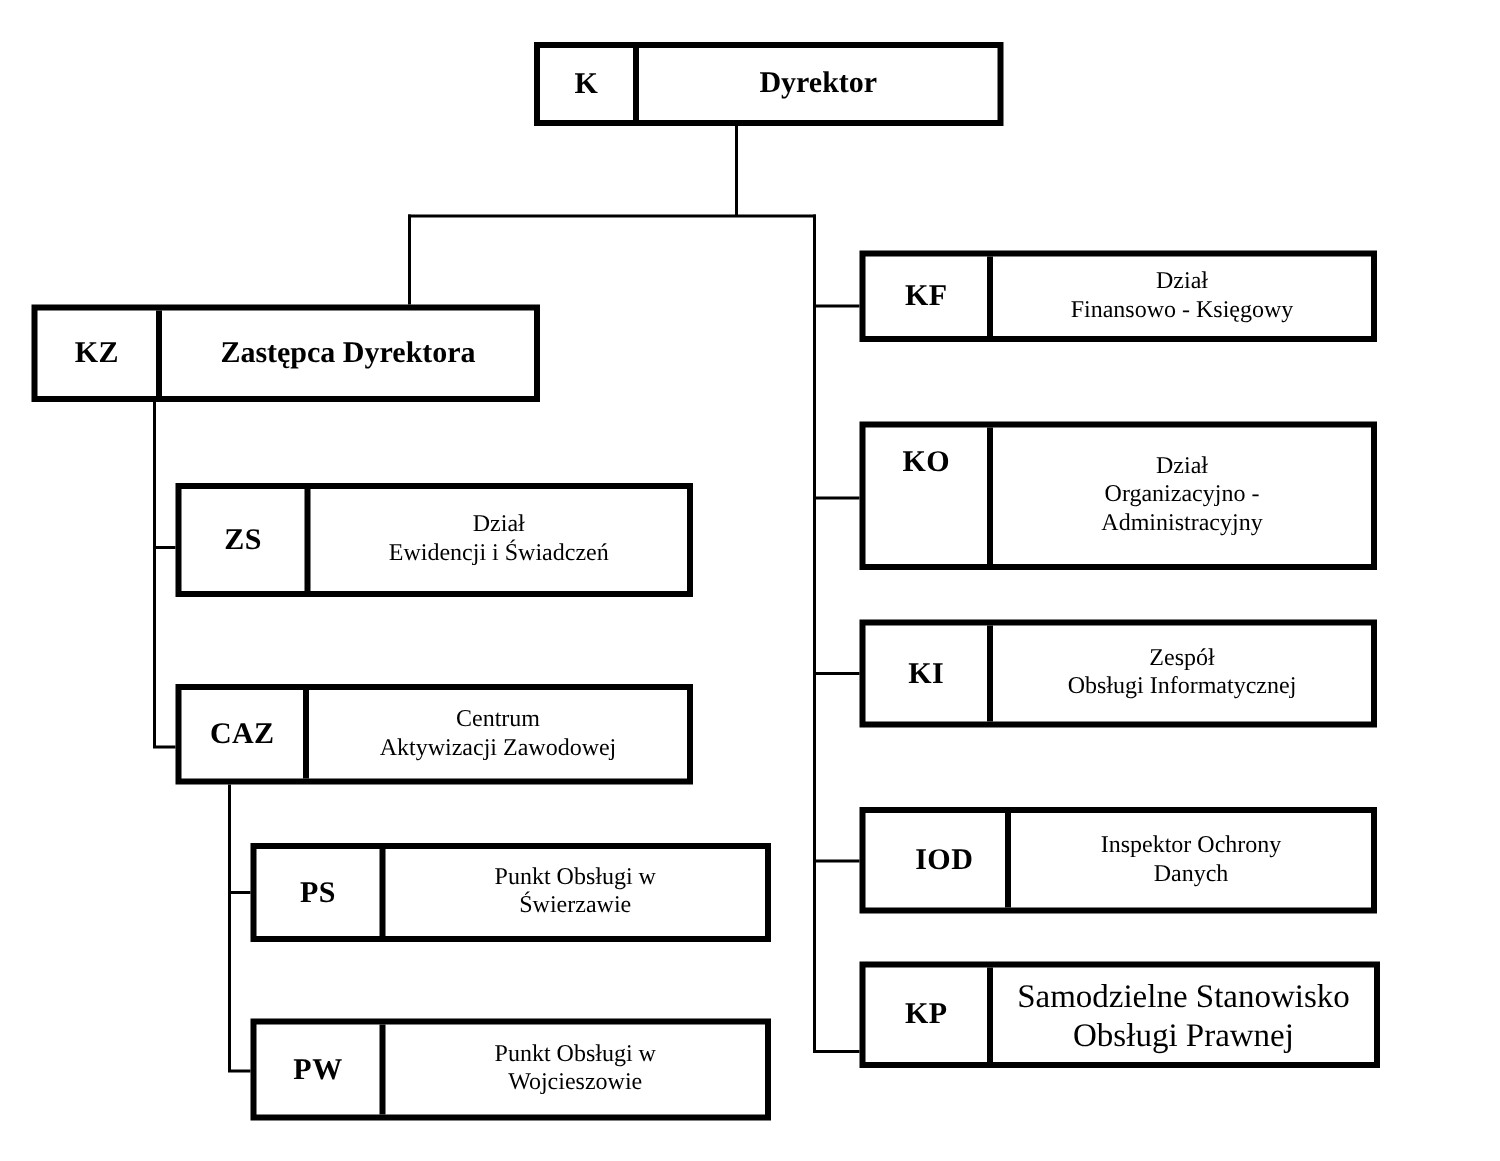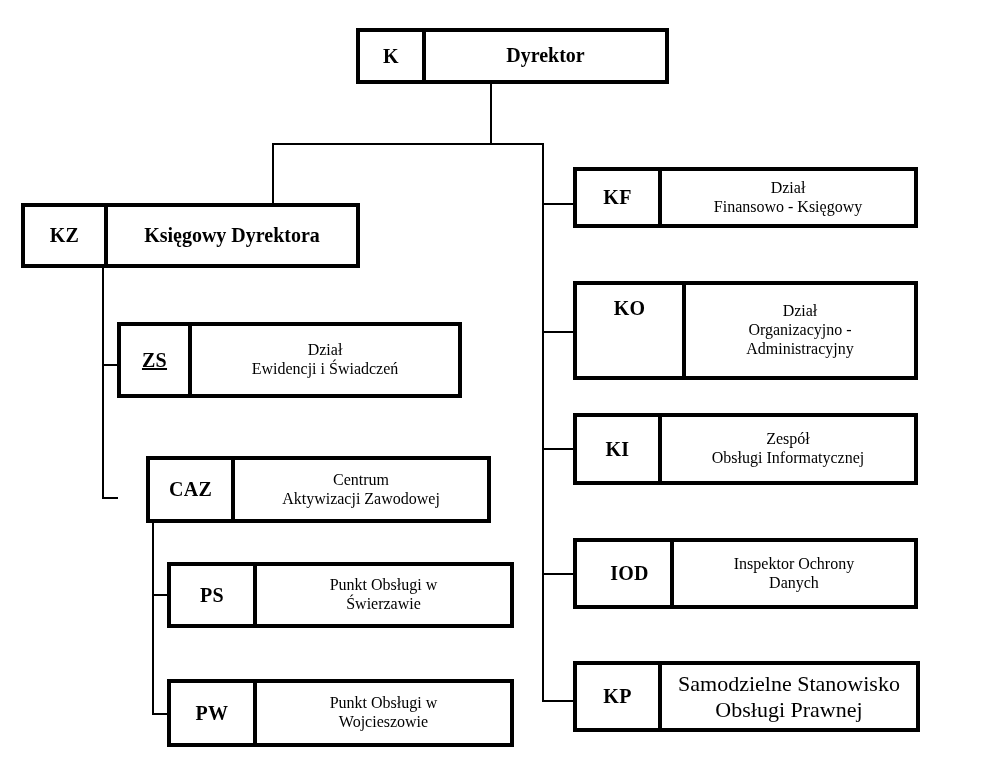--- a/index.html
+++ b/index.html
@@ -96,30 +96,30 @@
   <div class="line h" style="left:152px; top:594px; width:17px;"></div>
   <div class="line h" style="left:152px; top:713px; width:17px;"></div>
 
   <div class="org-box" style="left:356px; top:28px; width:313px; height:56px; border-width:4px;">
     <div class="box-code" style="width:66px; border-right-width:4px;">K</div>
     <div class="box-title bold">Dyrektor</div>
   </div>
 
   <div class="org-box" style="left:21px; top:203px; width:339px; height:65px; border-width:4px;">
     <div class="box-code" style="width:83px; border-right-width:4px;">KZ</div>
-    <div class="box-title bold">Księgowy Dyrektora</div>
+    <div class="box-title bold">Zastępca Dyrektora</div>
   </div>
 
   <div class="org-box" style="left:117px; top:322px; width:345px; height:76px; border-width:4px;">
-    <div class="box-code" style="width:71px; border-right-width:4px;text-decoration:underline;">ZS</div>
+    <div class="box-code" style="width:86px; border-right-width:4px;">ZS</div>
     <div class="box-title">Dział
 Ewidencji i Świadczeń</div>
   </div>
 
-  <div class="org-box" style="left:117px; top:456px; width:345px; height:67px; border-width:4px;margin-left:29px;">
+  <div class="org-box" style="left:117px; top:456px; width:345px; height:67px; border-width:4px;">
     <div class="box-code" style="width:85px; border-right-width:4px;">CAZ</div>
     <div class="box-title">Centrum
 Aktywizacji Zawodowej</div>
   </div>
 
   <div class="org-box" style="left:167px; top:562px; width:347px; height:66px; border-width:4px;">
     <div class="box-code" style="width:86px; border-right-width:4px;">PS</div>
     <div class="box-title">Punkt Obsługi w
 Świerzawie</div>
   </div>
@@ -130,37 +130,37 @@
 Wojcieszowie</div>
   </div>
 
   <div class="org-box" style="left:573px; top:167px; width:345px; height:61px; border-width:4px;">
     <div class="box-code" style="width:85px; border-right-width:4px;">KF</div>
     <div class="box-title">Dział
 Finansowo - Księgowy</div>
   </div>
 
   <div class="org-box" style="left:573px; top:281px; width:345px; height:99px; border-width:4px;">
-    <div class="box-code" style="width:109px; border-right-width:4px; align-items:flex-start; padding-top:12px;">KO</div>
+    <div class="box-code" style="width:85px; border-right-width:4px; align-items:flex-start; padding-top:12px;">KO</div>
     <div class="box-title">Dział
 Organizacyjno -
 Administracyjny</div>
   </div>
 
   <div class="org-box" style="left:573px; top:413px; width:345px; height:72px; border-width:4px;">
     <div class="box-code" style="width:85px; border-right-width:4px;">KI</div>
     <div class="box-title">Zespół
 Obsługi Informatycznej</div>
   </div>
 
   <div class="org-box" style="left:573px; top:538px; width:345px; height:71px; border-width:4px;padding-left:12px;">
     <div class="box-code" style="width:85px; border-right-width:4px;">IOD</div>
     <div class="box-title">Inspektor Ochrony
 Danych</div>
   </div>
 
-  <div class="org-box" style="left:573px; top:661px; width:347px; height:71px; border-width:4px;justify-content:flex-end;">
+  <div class="org-box" style="left:573px; top:641px; width:347px; height:71px; border-width:4px;justify-content:flex-end;">
     <div class="box-code" style="width:85px; border-right-width:4px;">KP</div>
     <div class="box-title" style="font-size:22px;">Samodzielne Stanowisko
 Obsługi Prawnej</div>
   </div>
 
 </div>
 
 </body></html>

